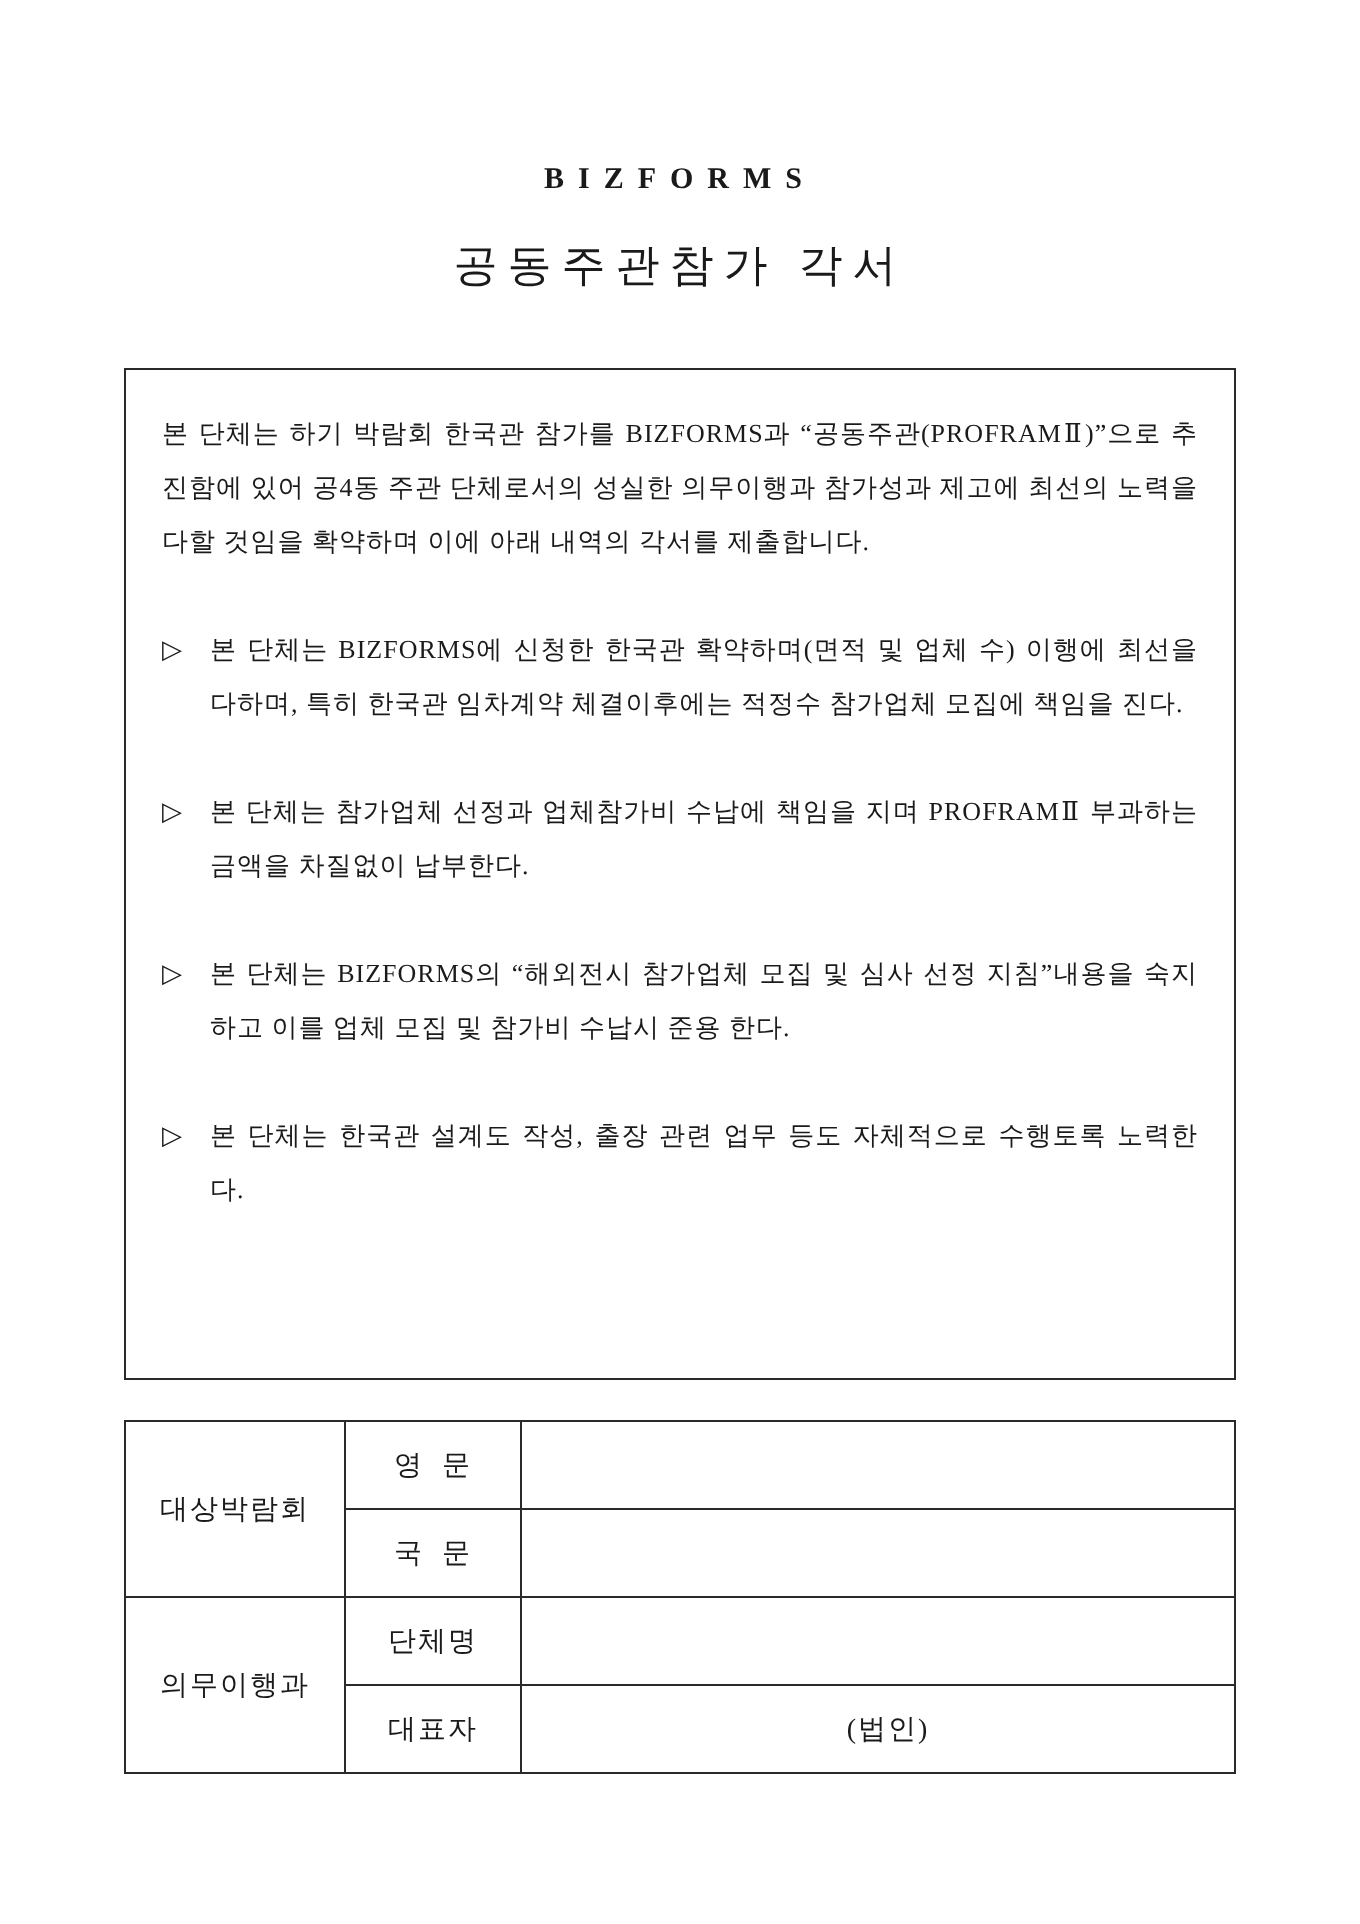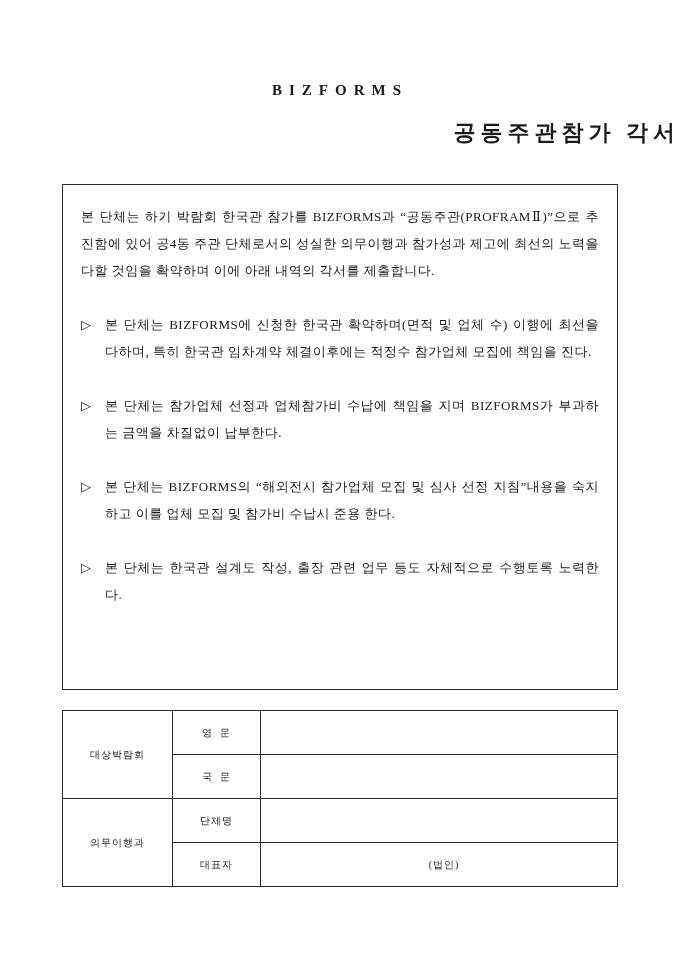--- a/index.html
+++ b/index.html
@@ -15,22 +15,22 @@
     position:relative;
   }
   .doc-header {
     position:absolute; left:0; right:0; top:82px;
     text-align:center;
     font-size:15px; font-weight:bold;
     letter-spacing:7px;
   }
   .doc-title {
     position:absolute; left:0; right:0; top:118px;
-    text-align:right;
-    font-size:22px; font-weight:bold;
+    text-align:center;
+    font-size:22px; font-weight:normal;
     letter-spacing:5px;
   }
   .pledge-box {
     position:absolute;
     left:62px; top:184px;
     width:556px; height:506px;
     border:1px solid #2a2a2a;
     padding:18px 18px 0 18px;
   }
   .intro {
@@ -63,21 +63,21 @@
   .info-table {
     position:absolute;
     left:62px; top:710px;
     width:556px;
     border-collapse:collapse;
     table-layout:fixed;
   }
   .info-table td {
     border:1px solid #2a2a2a;
     height:44px;
-    font-size:10px;
+    font-size:14px;
     letter-spacing:1px;
     vertical-align:middle;
   }
   .info-table .col-group { width:110px; }
   .info-table .col-field { width:88px; }
   .info-table td.group-cell { text-align:center; }
   .info-table td.field-cell { text-align:center; white-space:pre; }
   .info-table td.value-cell { text-align:center; padding-left:10px; }
 </style>
 </head>
@@ -93,21 +93,21 @@
 
     <div class="intro">본 단체는 하기 박람회 한국관 참가를 BIZFORMS과 “공동주관(PROFRAMⅡ)”으로 추진함에 있어 공4동 주관 단체로서의 성실한 의무이행과 참가성과 제고에 최선의 노력을 다할 것임을 확약하며 이에 아래 내역의 각서를 제출합니다.</div>
 
     <div class="pledge-item">
       <span class="marker">▷</span>
       <div class="item-text">본 단체는 BIZFORMS에 신청한 한국관 확약하며(면적 및 업체 수) 이행에 최선을 다하며, 특히 한국관 임차계약 체결이후에는 적정수 참가업체 모집에 책임을 진다.</div>
     </div>
 
     <div class="pledge-item">
       <span class="marker">▷</span>
-      <div class="item-text">본 단체는 참가업체 선정과 업체참가비 수납에 책임을 지며 BIZFORMS가 부과하는 금액을 차질없이 납부한다.</div>
+      <div class="item-text">본 단체는 참가업체 선정과 업체참가비 수납에 책임을 지며 PROFRAMⅡ 부과하는 금액을 차질없이 납부한다.</div>
     </div>
 
     <div class="pledge-item">
       <span class="marker">▷</span>
       <div class="item-text">본 단체는 BIZFORMS의 “해외전시 참가업체 모집 및 심사 선정 지침”내용을 숙지하고 이를 업체 모집 및 참가비 수납시 준용 한다.</div>
     </div>
 
     <div class="pledge-item">
       <span class="marker">▷</span>
       <div class="item-text">본 단체는 한국관 설계도 작성, 출장 관련 업무 등도 자체적으로 수행토록 노력한다.</div>

